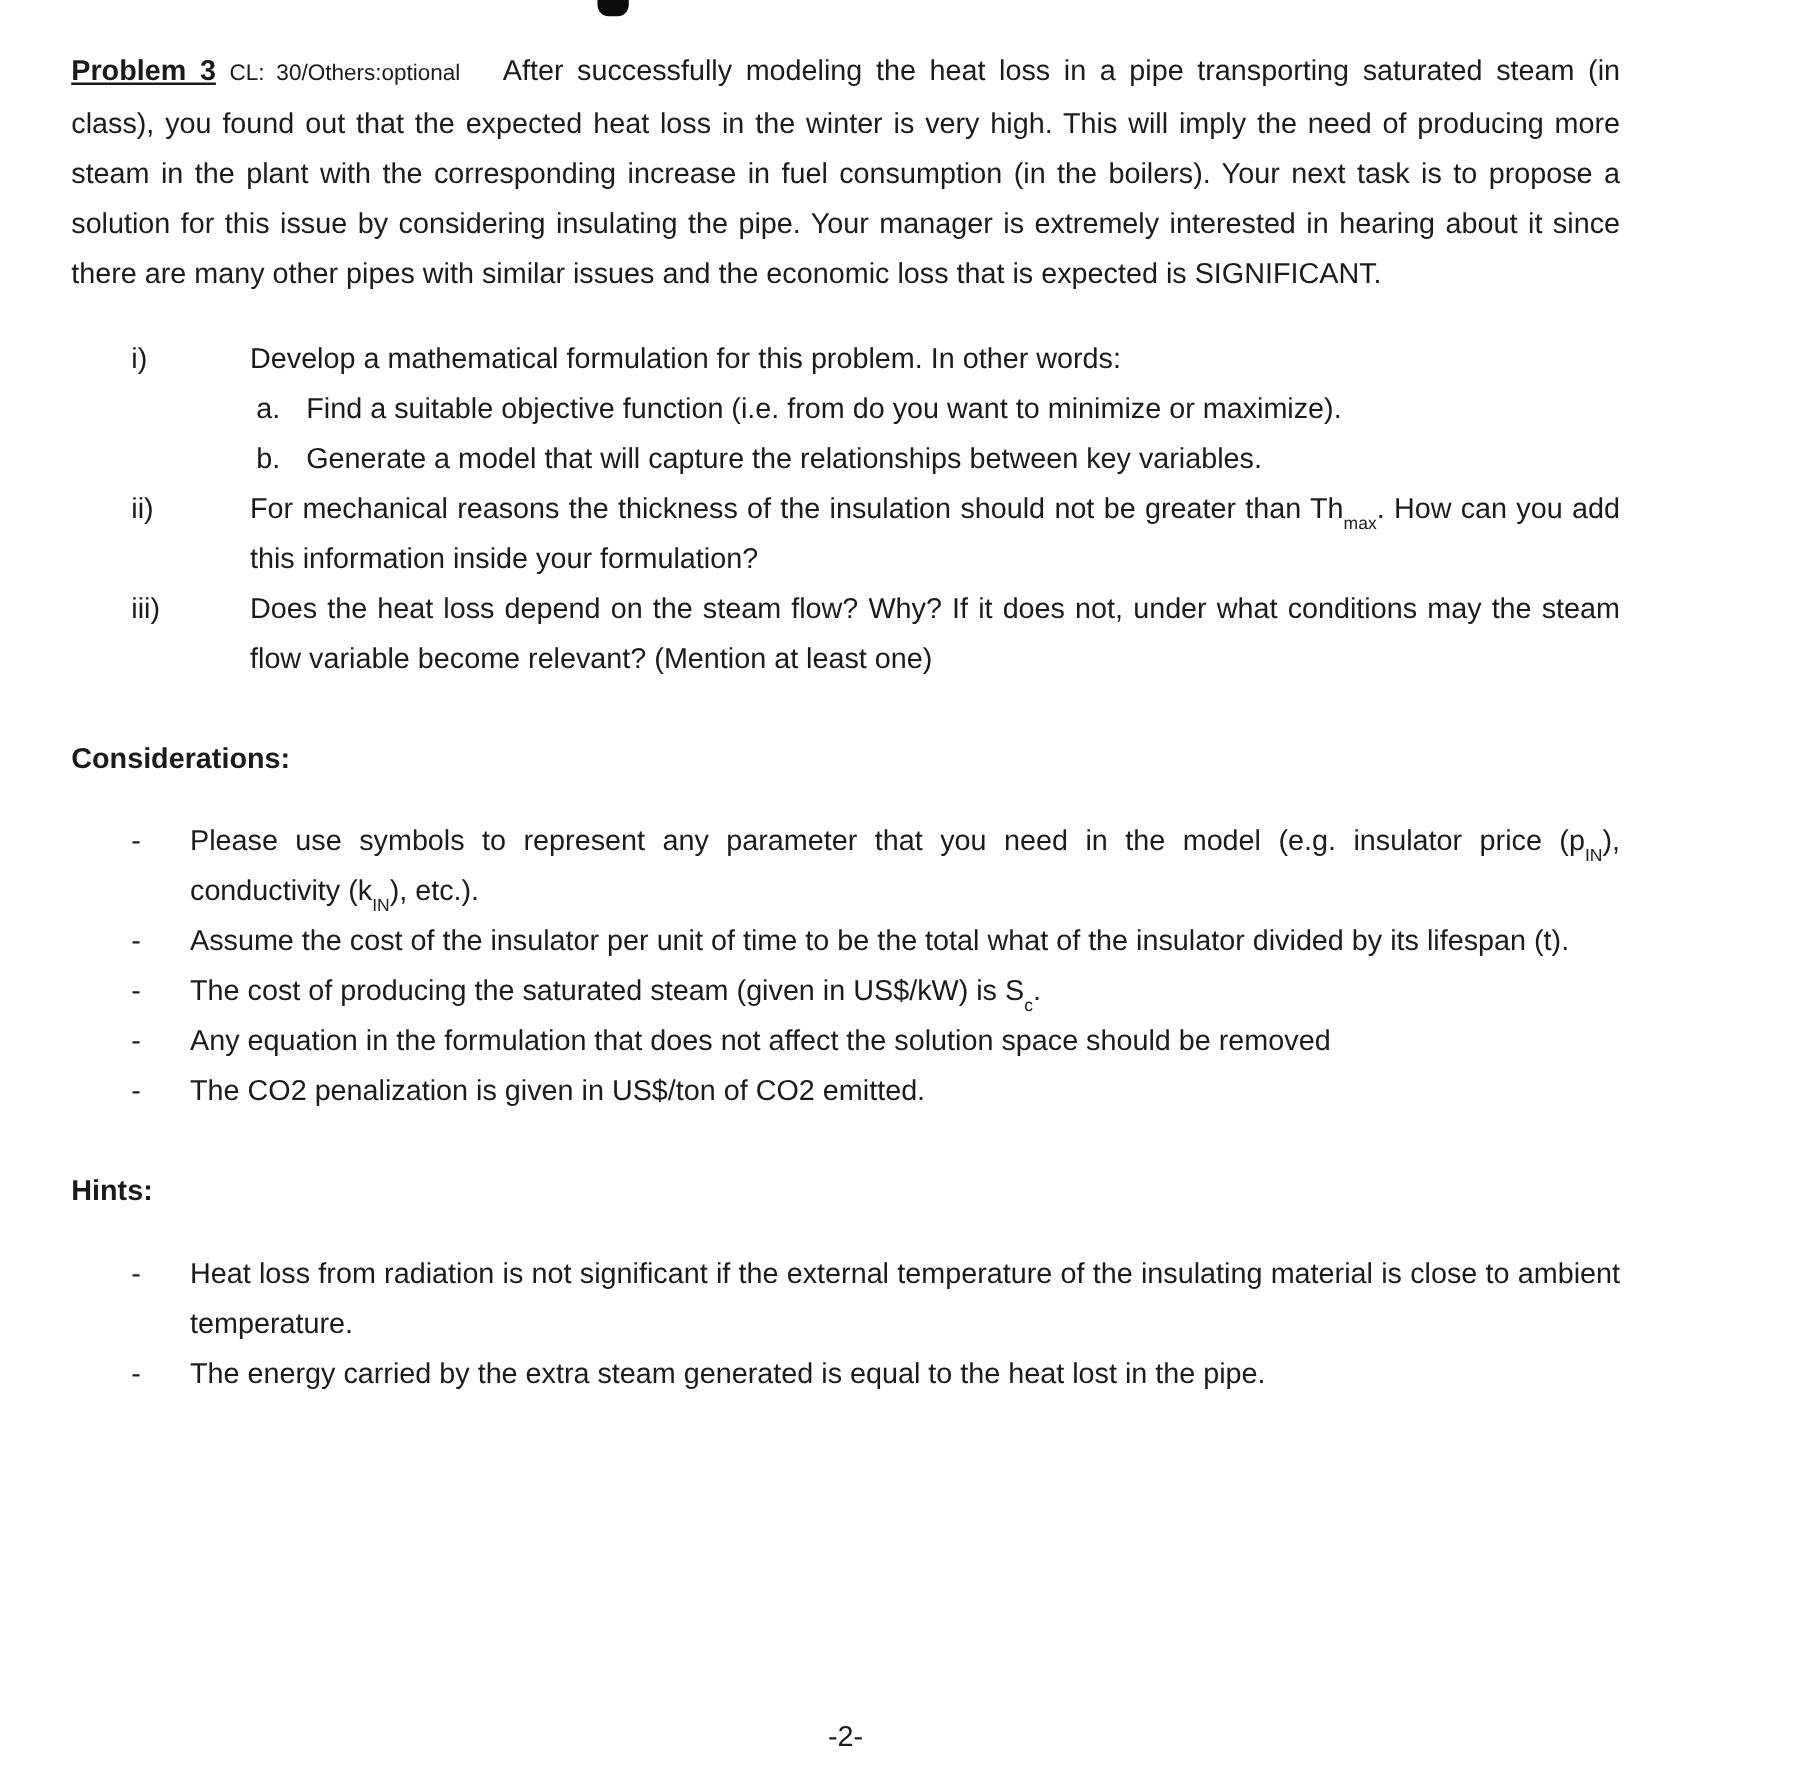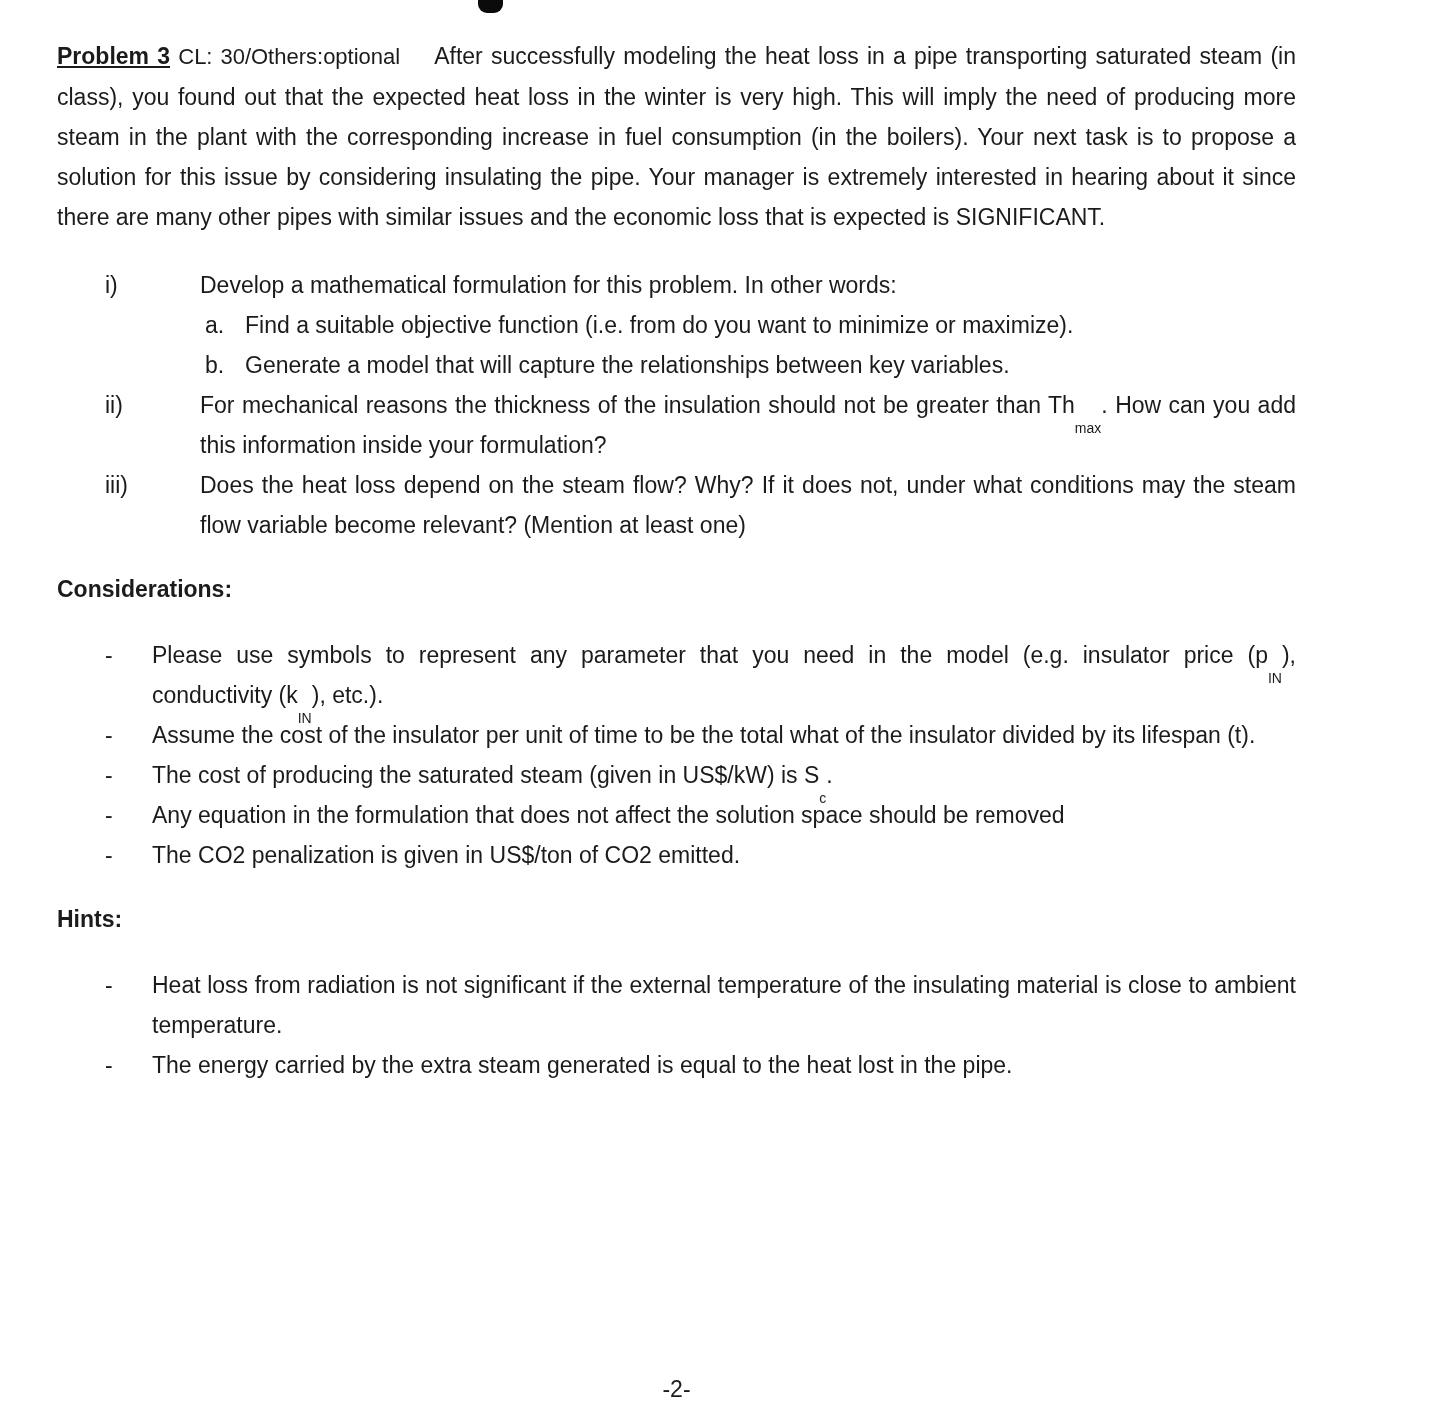--- a/index.html
+++ b/index.html
@@ -11,43 +11,43 @@
     background:#ffffff;
     padding:36px 144px 0 57px;
     font-family:"Liberation Sans", sans-serif;
     font-size:23px;
     line-height:40px;
     color:#1b1b1b;
     text-align:justify;
     overflow:hidden;
   }
   .bold { font-weight:bold;text-decoration:underline; }
-  .meta { font-size:22px; }
+  .meta { font-size:18px; }
   .meta-gap { display:inline-block; width:34px; }
   .crop-glyph {
     position:absolute;
     left:478px; top:0;
     width:25px; height:13px;
     background:#0b0b0b;
     border-radius:0 0 9px 9px;
   }
   .roman-list { margin-top:28px; margin-left:48px; }
   .r-item { position:relative; padding-left:95px; }
   .r-item > .marker { position:absolute; left:0; top:0; }
   .sub-item { position:relative; padding-left:45px; }
   .sub-item > .marker2 { position:absolute; left:5px; top:0; }
-  .section-heading { font-weight:bold; margin-top:24px; text-align:left; }
+  .section-heading { font-weight:bold; margin-top:40px; text-align:left; }
   .dash-list { margin-top:26px; margin-left:48px; }
   .d-item { position:relative; padding-left:47px; }
   .d-item > .marker { position:absolute; left:0; top:0; }
   sub {
     font-size:14px;
     line-height:0;
     position:relative;
-    top:20px;
+    top:9px;
     vertical-align:baseline;
   }
   .footer {
     position:absolute;
     left:57px; right:144px;
     bottom:4px;
     text-align:center;
     font-size:23px;
   }
 </style>

